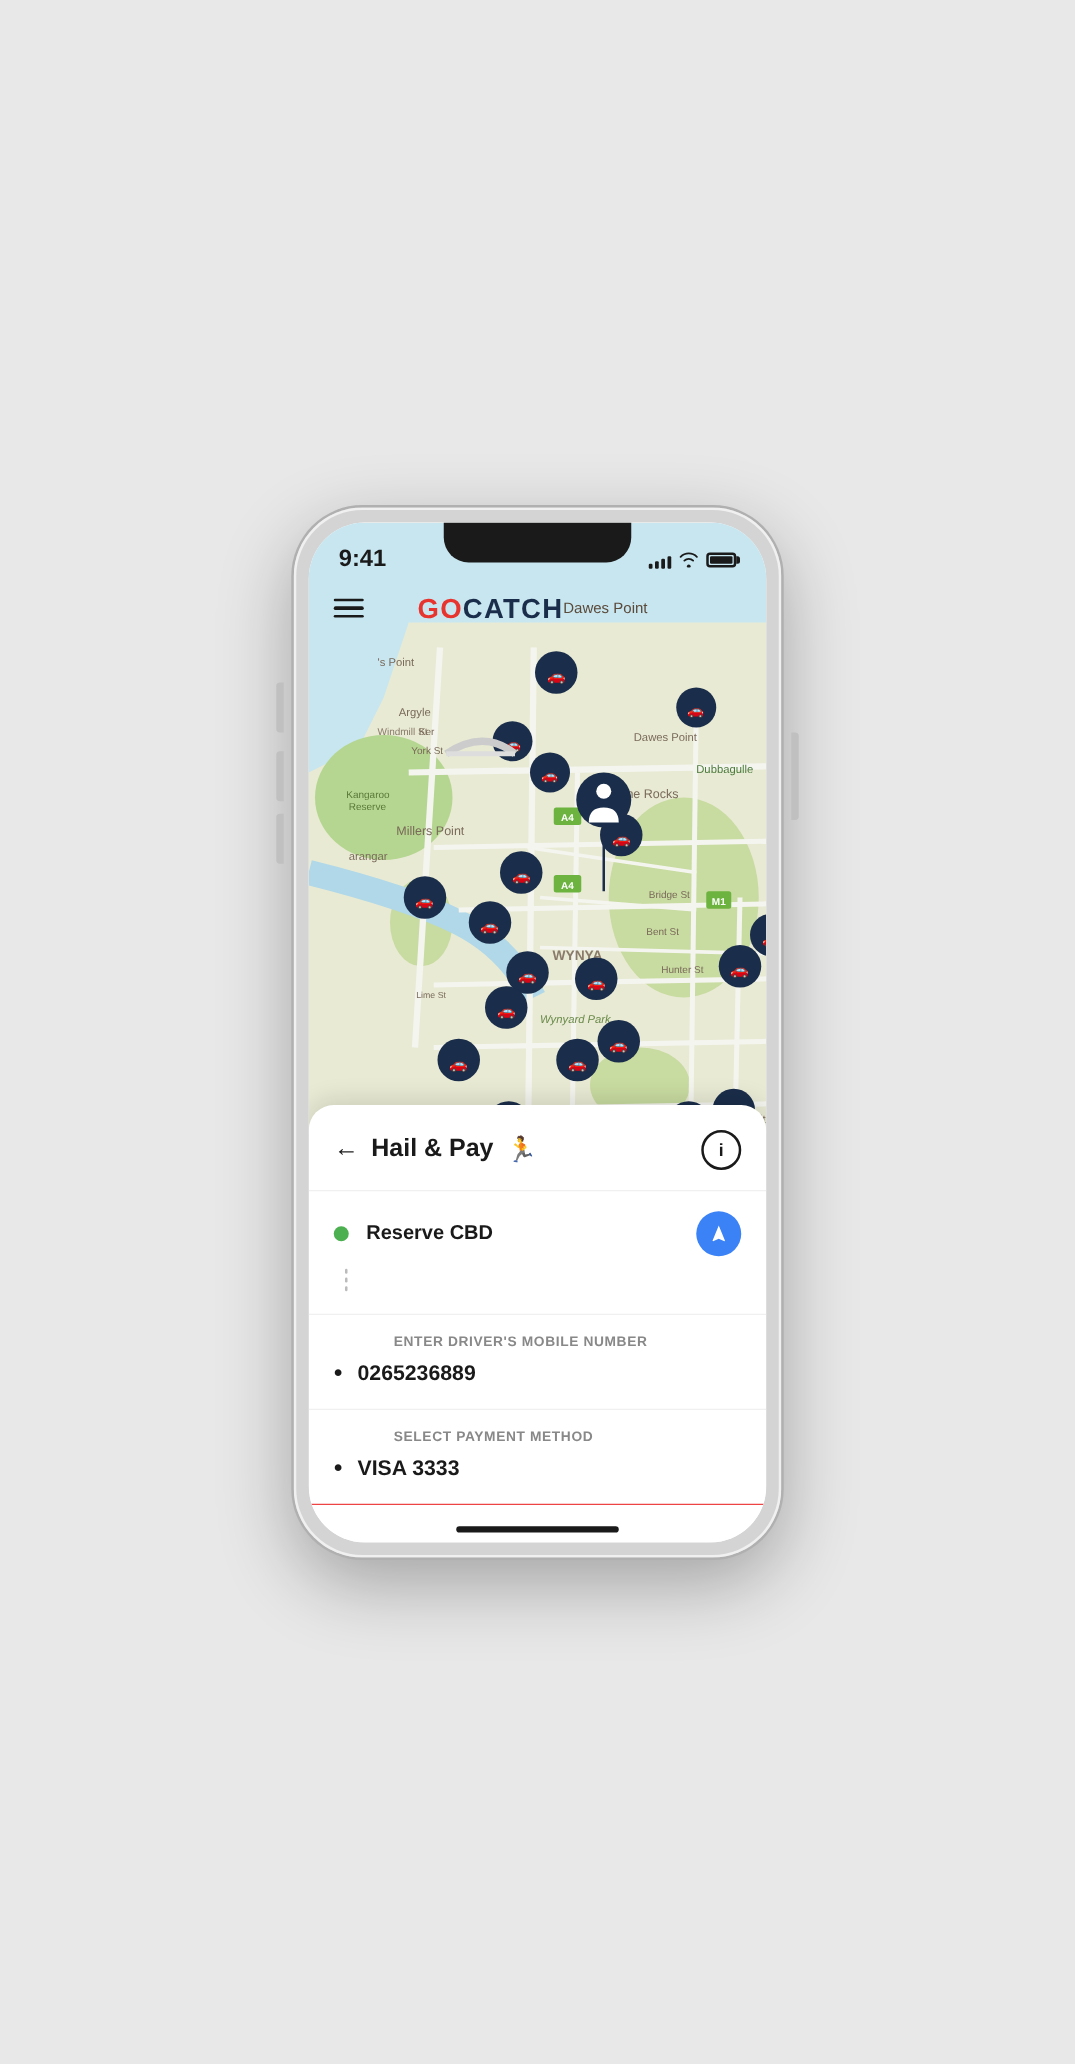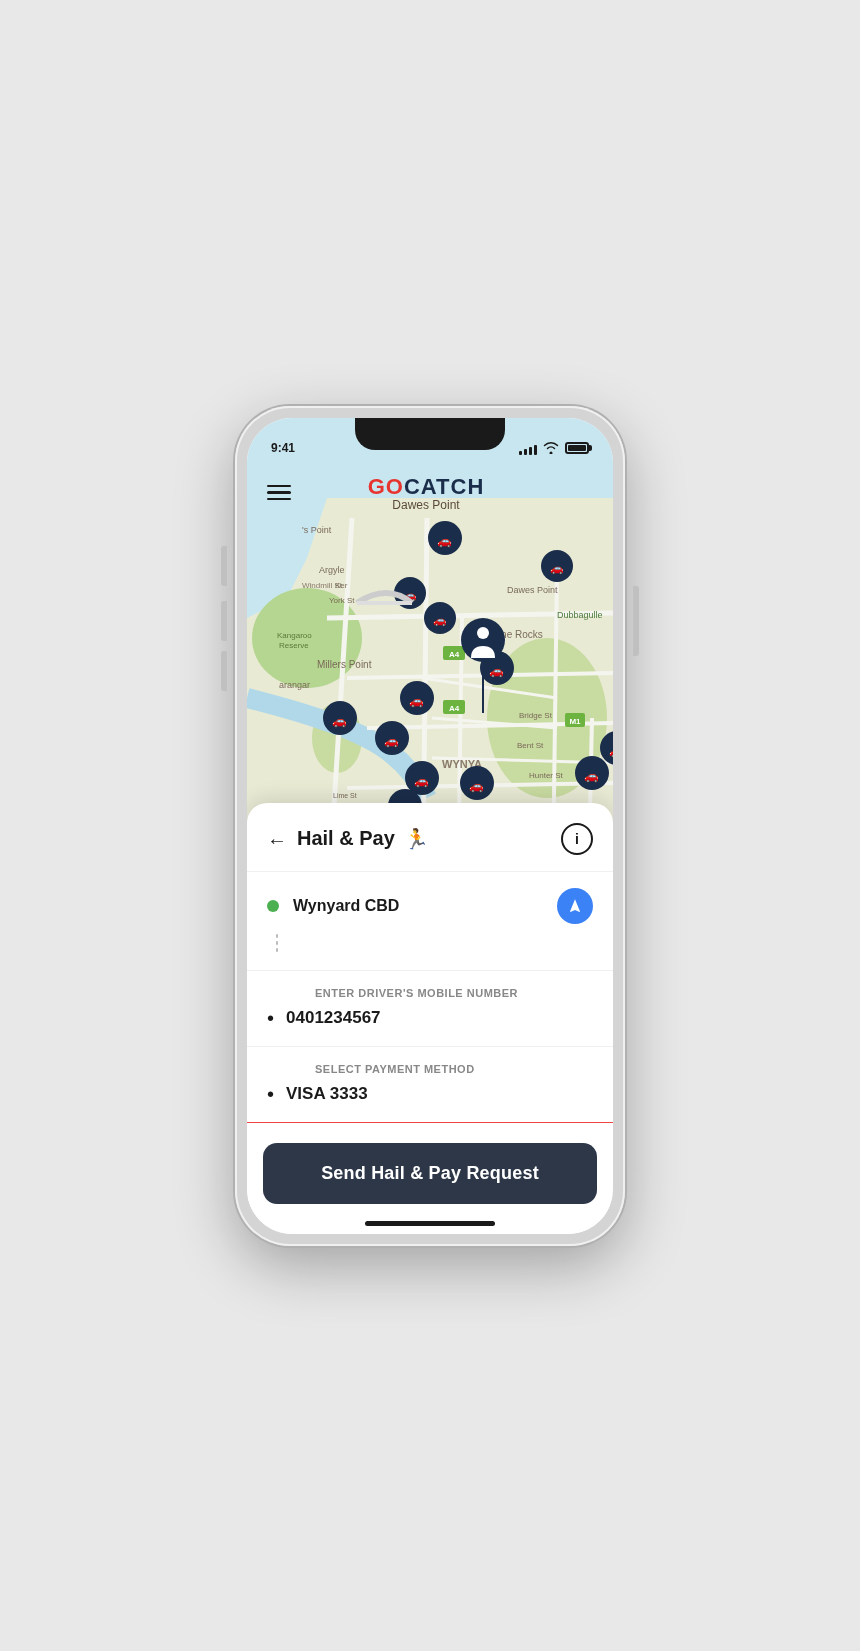--- a/index.html
+++ b/index.html
@@ -75,21 +75,21 @@
       height: 48px;
       z-index: 100;
       display: flex;
       align-items: center;
       justify-content: space-between;
       padding: 12px 24px 0;
       background: transparent;
     }
 
     .status-time {
-      font-size: 12px;
+      font-size: 19px;
       font-weight: 600;
       color: #1a1a1a;
     }
 
     .status-icons {
       display: flex;
       align-items: center;
       gap: 6px;
     }
 
@@ -182,21 +182,20 @@
     .hamburger span {
       width: 24px;
       height: 2.5px;
       background: #1a1a1a;
       border-radius: 2px;
       display: block;
     }
 
     .logo-container {
       display: flex;
-      flex-direction: column;
       align-items: center;
       justify-content: flex-end;
     }
 
     .logo-text {
       font-size: 22px;
       font-weight: 800;
       letter-spacing: 1px;
     }
 
@@ -613,21 +612,21 @@
           </div>
           <div class="info-btn">
             <span>i</span>
           </div>
         </div>
 
         
         <div class="location-section">
           <div class="location-row">
             <div class="dot-green"></div>
-            <span class="location-name">Wynyard CBD</span>
+            <span class="location-name">Reserve CBD</span>
             <div class="location-actions">
               <div class="navigate-btn">
                 <svg width="16" height="16" viewBox="0 0 24 24" fill="white">
                   <path d="M12 2L4.5 20.29l.71.71L12 18l6.79 3 .71-.71z"></path>
                 </svg>
               </div>
             </div>
           </div>
 
           <div style="padding-left: 5px; display:flex; flex-direction:column; gap:3px; margin: 2px 0 2px 0;">
@@ -635,35 +634,34 @@
             <div style="width:2px; height:4px; background:#bbb; border-radius:1px; margin-left:4px;"></div>
             <div style="width:2px; height:4px; background:#bbb; border-radius:1px; margin-left:4px;"></div>
           </div>
         </div>
 
         
         <div class="input-section">
           <div class="input-label">ENTER DRIVER'S MOBILE NUMBER</div>
           <div class="input-row">
             <span class="input-bullet">•</span>
-            <span class="input-value">0401234567</span>
+            <span class="input-value">0265236889</span>
           </div>
         </div>
 
         
         <div class="payment-section">
           <div class="input-label">SELECT PAYMENT METHOD</div>
           <div class="input-row">
             <span class="input-bullet">•</span>
             <span class="input-value">VISA 3333</span>
           </div>
         </div>
 
         
-        <button class="send-btn">Send Hail &amp; Pay Request</button>
 
         
         <div class="home-indicator"></div>
       </div>
 
     </div>
   </div>
 </div>
 
 </body></html>

